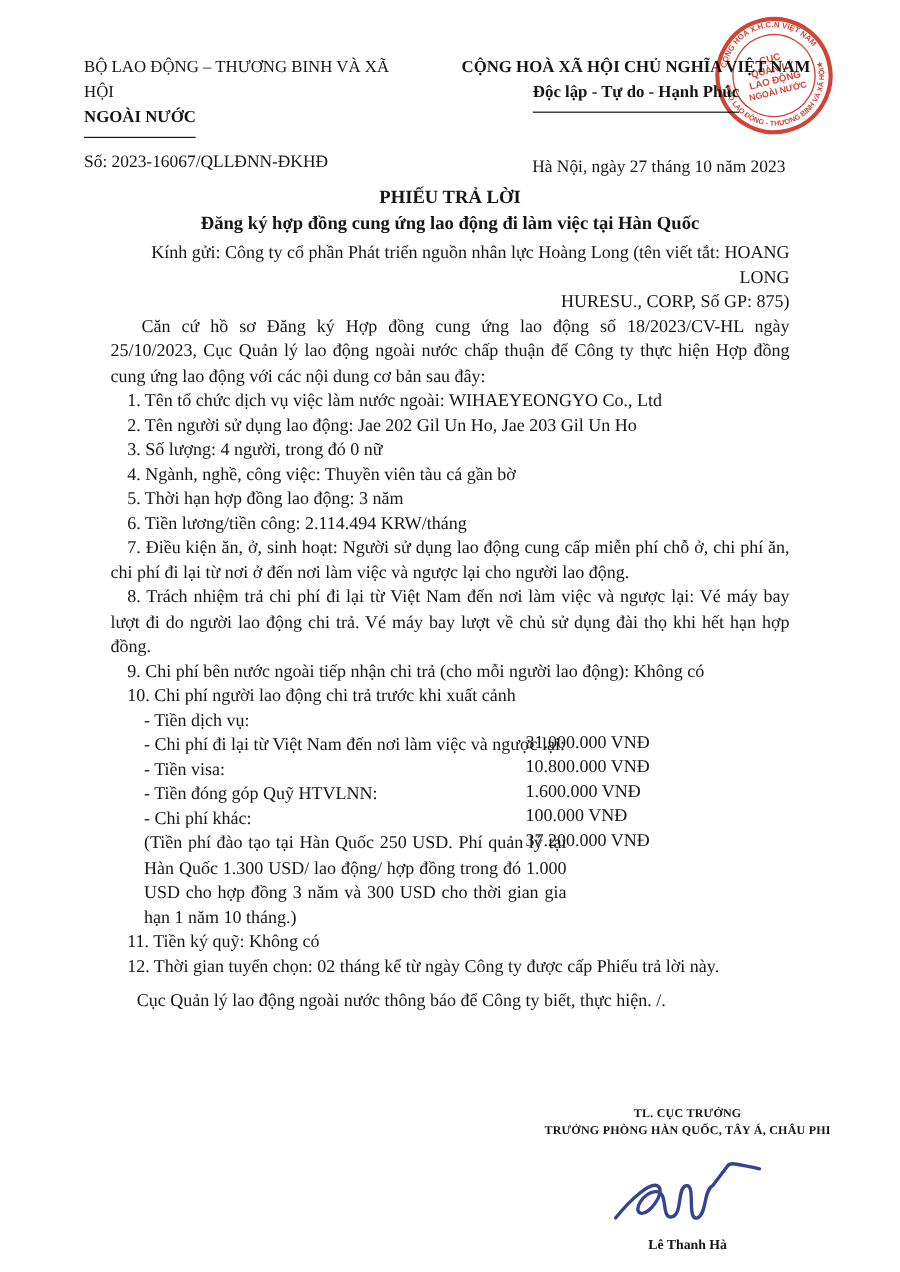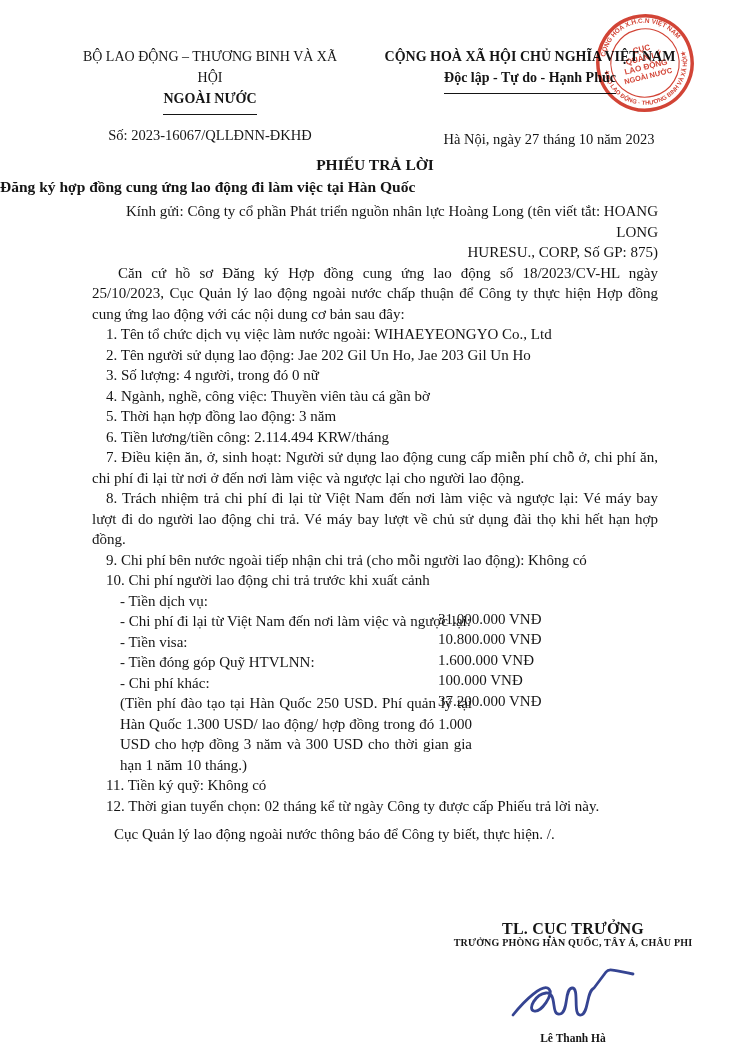--- a/index.html
+++ b/index.html
@@ -9,48 +9,48 @@
     background:#ffffff;
     color:#151515;
     font-family:"Liberation Serif","DejaVu Serif",serif;
     font-size:15px;line-height:20.5px;
     overflow:hidden;
     box-sizing:border-box;
     padding-top:46px;
   }
   
   .hdr{display:flex;padding:0 50px 0 70px;}
-  .hdr-left{width:280px;text-align:center;font-size:14px;line-height:21px;}
+  .hdr-left{width:280px;text-align:left;font-size:14px;line-height:21px;}
   .hdr-right{width:320px;margin-left:20px;text-align:center;font-size:14px;line-height:21px;}
   .bold{font-weight:bold;}
   .ul{display:inline-block;border-bottom:1.4px solid #151515;padding-bottom:6px;line-height:19px;}
   .ref-number{margin-top:10px;font-size:14.5px;}
   .dateline{margin-top:35px;margin-left:38px;font-size:14.5px;white-space:nowrap;}
   
   .stamp{
     position:absolute;left:594px;top:12px;width:102px;height:102px;
     mix-blend-mode:multiply;opacity:.93;pointer-events:none;
   }
   .stamp text{font-family:"Liberation Sans","DejaVu Sans",sans-serif;font-weight:bold;}
   
   .doc-title{margin-top:4px;text-align:center;font-weight:bold;font-size:15.5px;line-height:22px;}
-  .doc-subtitle{text-align:left;font-weight:bold;font-size:15.5px;line-height:22px;}
+  .doc-subtitle{text-align:center;font-weight:bold;font-size:15.5px;line-height:22px;}
   
   .body{padding:0 92px;}
   .salutation{text-align:right;margin-top:3px;}
   .para{margin:0;text-align:justify;text-indent:26px;}
   .item{margin:0;text-align:justify;text-indent:14px;}
   .fee-row{position:relative;padding-left:28px;}
   .fee-value{position:absolute;left:346px;top:18px;text-align:right;}
   .fee-note{margin-left:28px;width:352px;text-align:justify;}
   .closing{margin:8px;text-indent:14px;}
   
   .sig-block{width:330px;margin:76px 0 0 408px;text-align:center;
     font-family:"Liberation Serif","DejaVu Serif",serif;}
-  .sig-title1{font-weight:bold;font-size:16px;line-height:15px;letter-spacing:.2px;text-align:center;}
+  .sig-title1{font-weight:bold;font-size:10px;line-height:15px;letter-spacing:.2px;text-align:center;}
   .sig-title2{font-weight:bold;font-size:10px;line-height:14px;letter-spacing:.2px;white-space:nowrap;}
   .sig-ink{display:block;margin:8px auto 2px auto;}
   .sig-name{font-weight:bold;font-size:11.5px;margin-top:2px;}
 </style>
 </head>
 <body>
 
 <div class="page">
 
   <div class="hdr">

